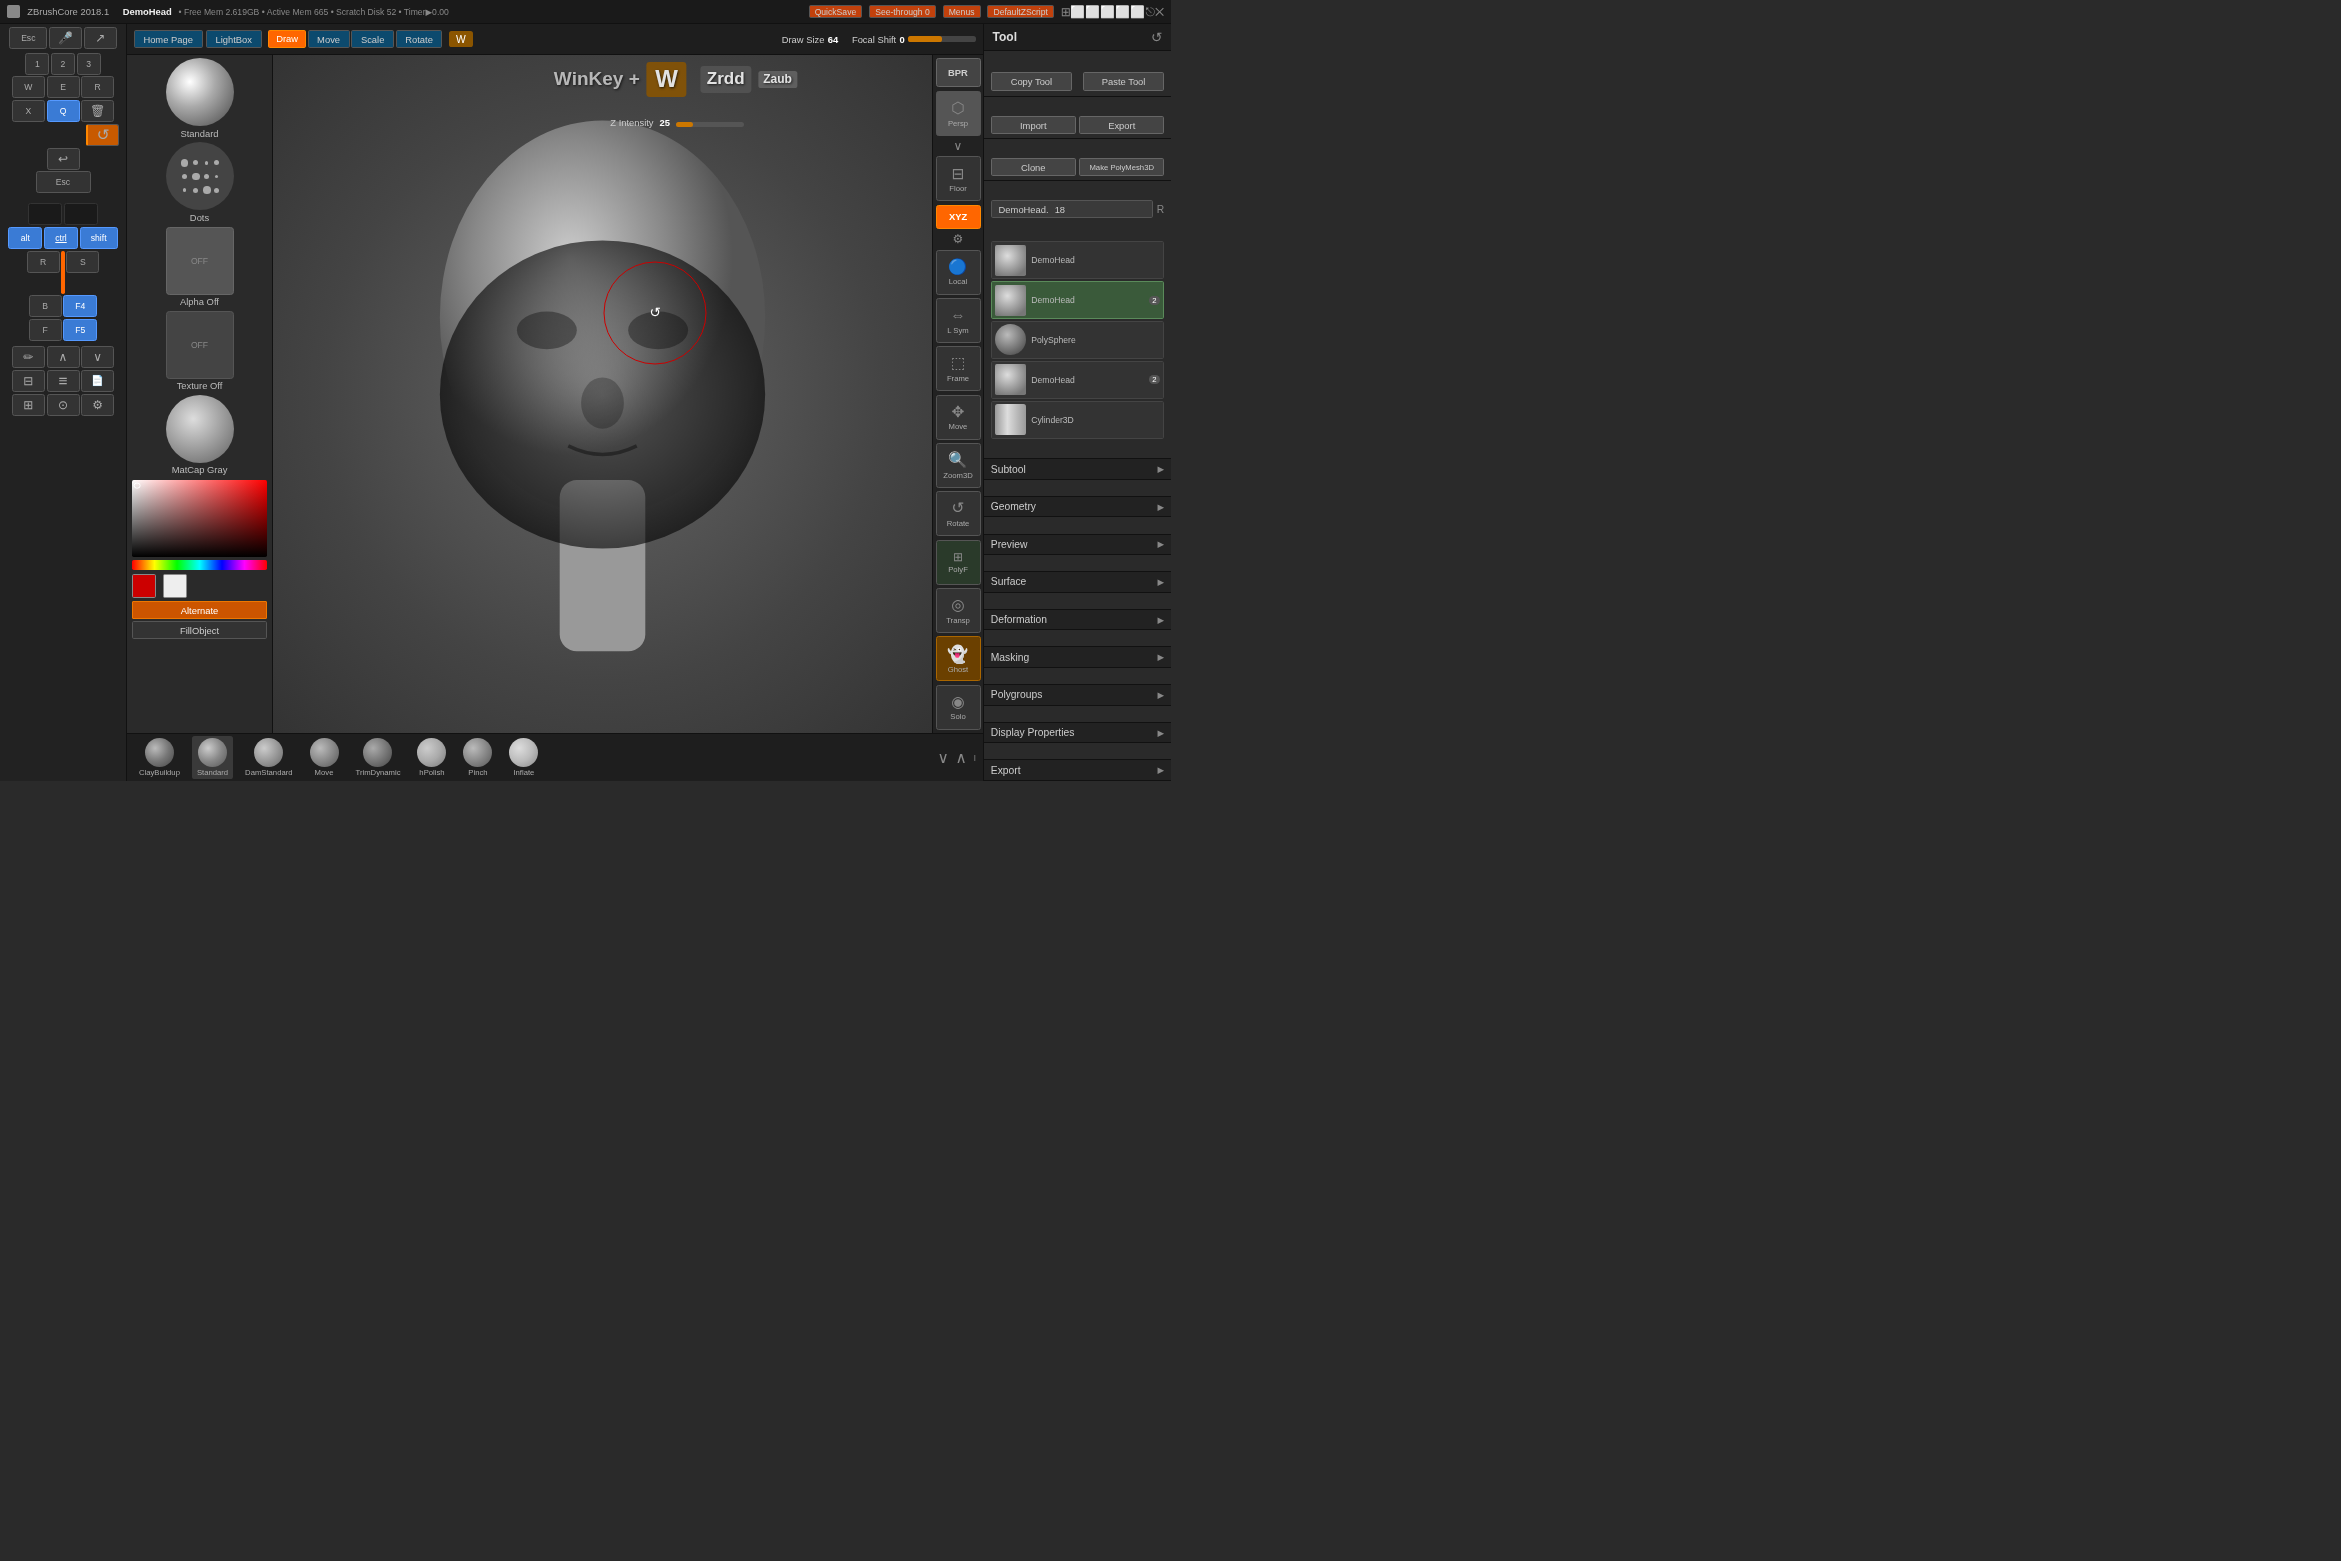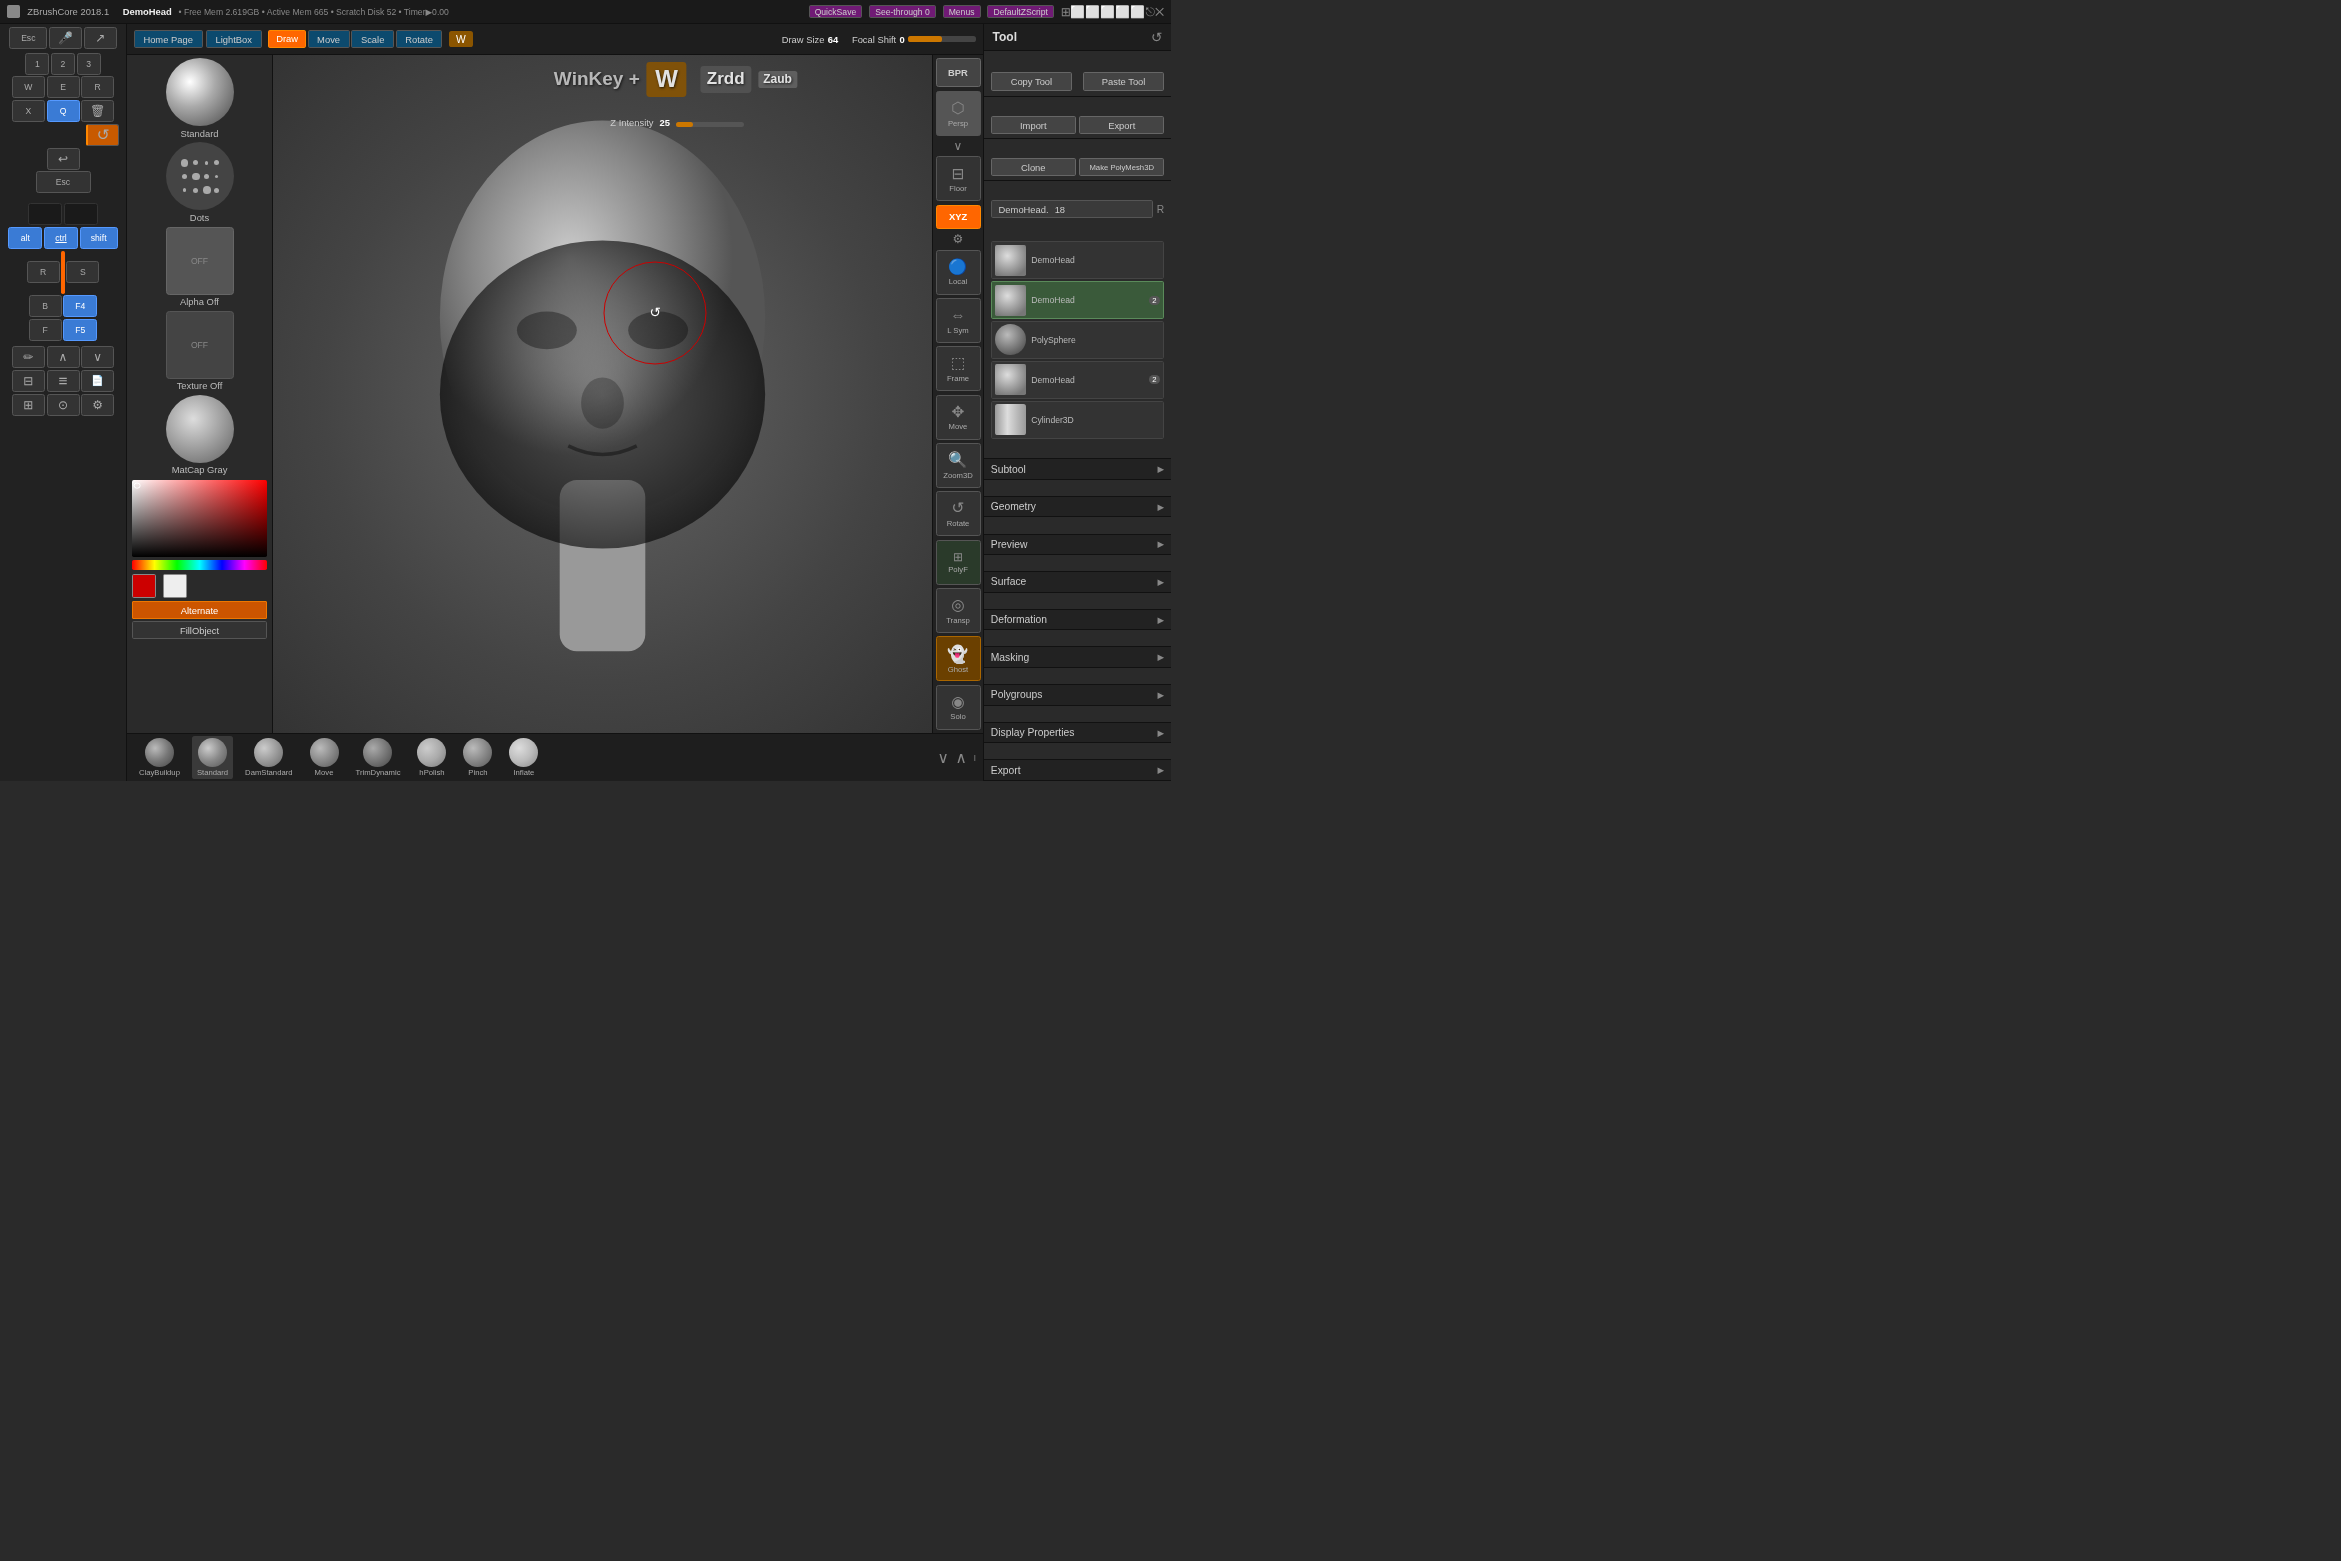--- a/index.html
+++ b/index.html
@@ -36,21 +36,21 @@
       color: #aaa;
       font-size: 9.4px;
       flex-shrink: 0;
     }
     .top-bar-info {
       color: #888;
       font-size: 8.6px;
       flex: 1;
     }
     .top-bar-btn {
-      background: #701a75;
+      background: #c2410c;
       border: 0.9px solid #555;
       color: #ccc;
       padding: 0.9px 5.1px;
       font-size: 8.6px;
       cursor: pointer;
       border-radius: 1.7px;
     }
 
     
     .main-layout {
@@ -67,21 +67,20 @@
       flex-direction: column;
       padding: 3.4px;
       gap: 1.7px;
       flex-shrink: 0;
       border-right: 0.9px solid #111;
     }
     .key-row {
       display: flex;
       gap: 1.7px;
       justify-content: center;
-      align-items: center;
     }
     .key {
       background: #333;
       border: 0.9px solid #555;
       border-radius: 2.6px;
       color: #aaa;
       font-size: 8.6px;
       display: flex;
       align-items: center;
       justify-content: center;

